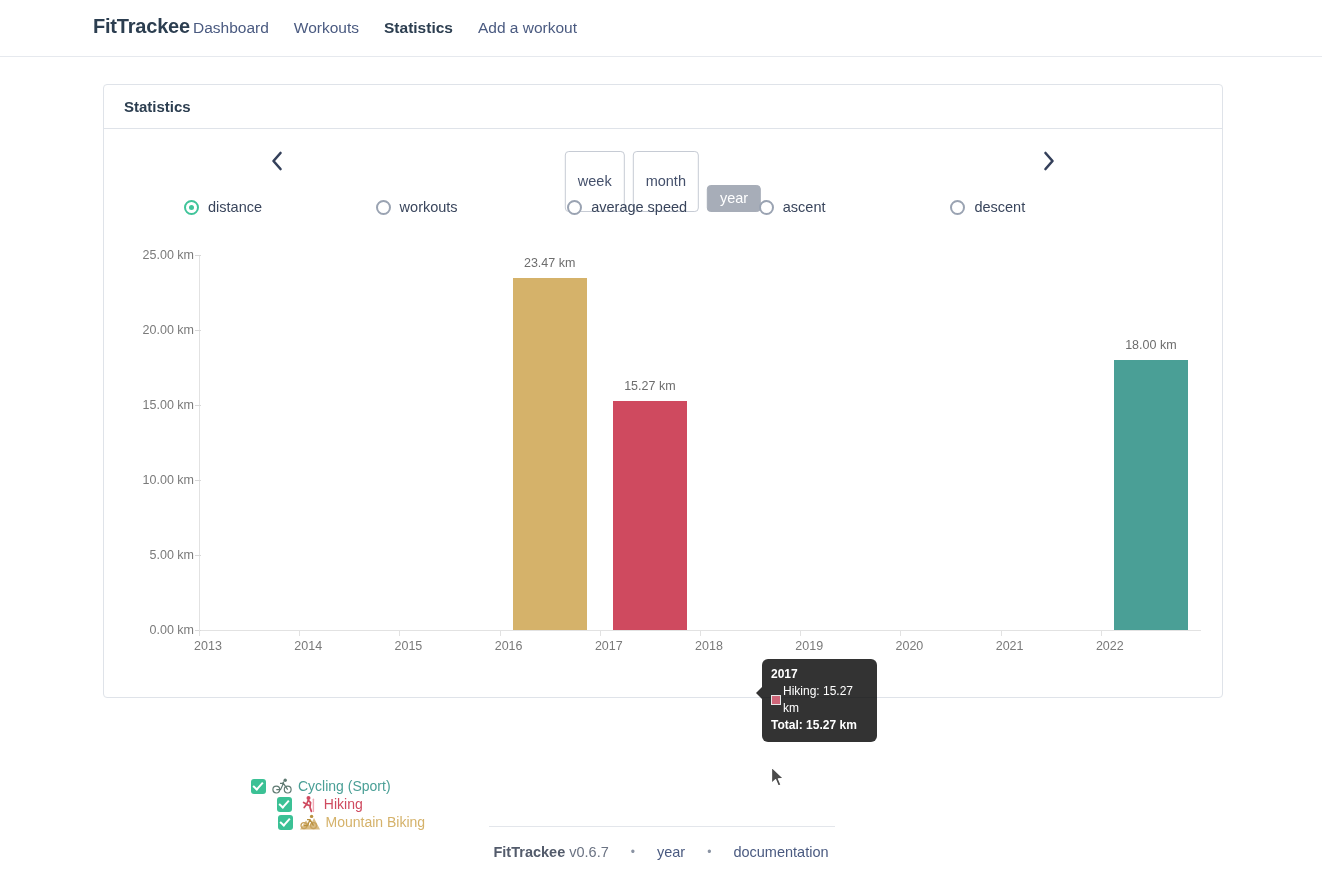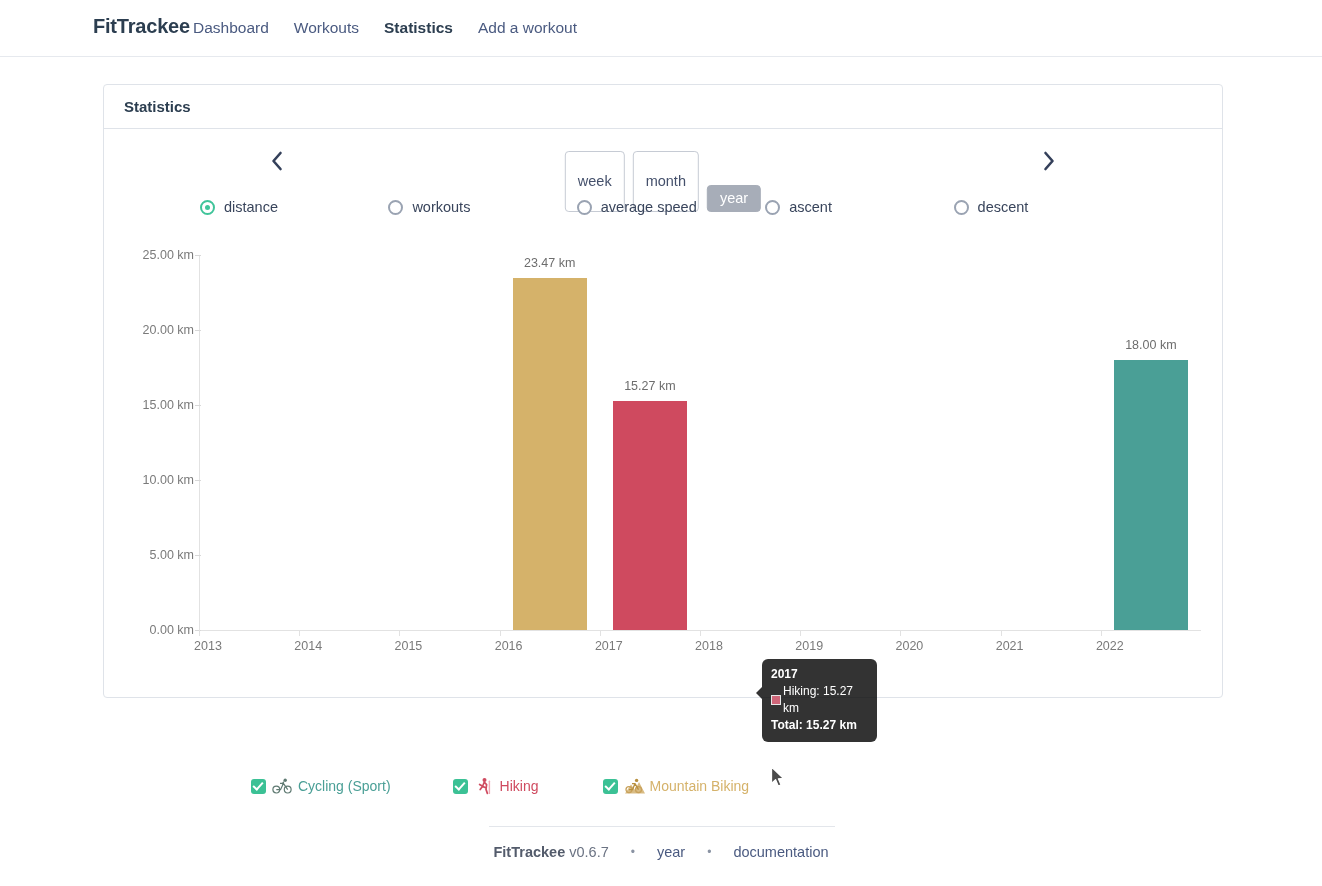--- a/index.html
+++ b/index.html
@@ -163,26 +163,25 @@
   .period-btn.active {
     background: #a7adb8;
     border-color: #a7adb8;
     color: #ffffff;
     margin-top: 34px;
   }
 
   
   #metric-radios {
     position: absolute;
-    left: 16px; right: 0;
+    left: 0; right: 0;
     top: 58px;
     height: 40px;
     display: flex;
     padding: 0 80px 0 80px;
-    justify-content: flex-end;
   }
   .radio-item {
     flex: 1;
     display: flex;
     align-items: center;
     gap: 9px;
     cursor: pointer;
     font-size: 14.5px;
     color: #39455c;
   }
@@ -314,20 +313,21 @@
     z-index: 7;
     pointer-events: none;
   }
 
   
   #chart-legend {
     position: absolute;
     left: 147px; top: 542px;
     display: flex;
     align-items: center;
+    flex-direction: column;
   }
   .legend-item {
     display: flex;
     align-items: center;
     gap: 6px;
     cursor: pointer;
     font-size: 14px;
   }
   .legend-check {
     width: 15px; height: 15px;

